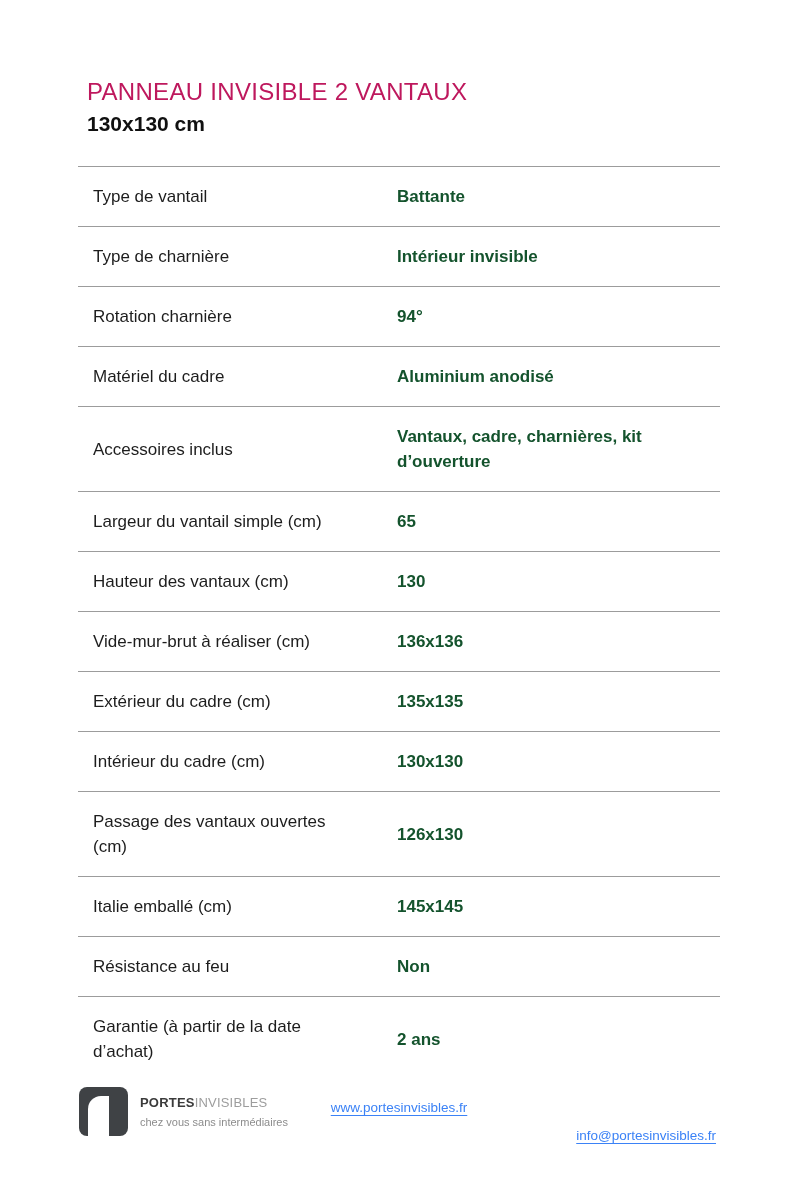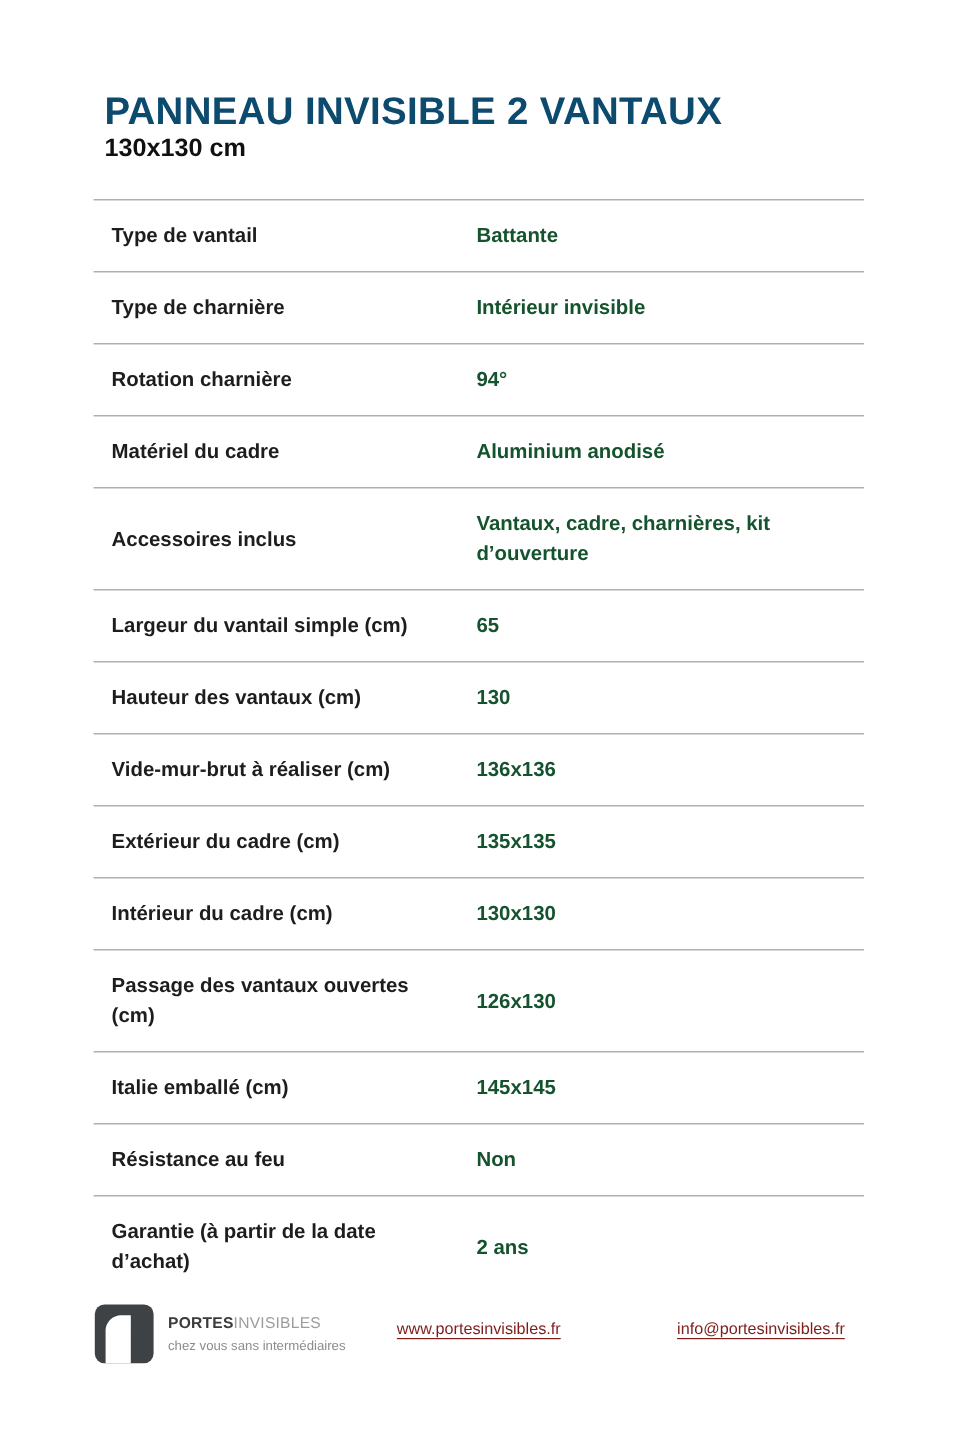--- a/index.html
+++ b/index.html
@@ -11,23 +11,23 @@
     color: #1d1d1d;
     overflow: hidden;
   }
   .page {
     width: 800px;
     height: 1200px;
     padding: 78px 80px 0 78px;
   }
   
   .page-title {
-    font-size: 32px;
-    font-weight: 700;
-    color: #0c4a6e;
+    font-size: 24px;
+    font-weight: 400;
+    color: #be185d;
     letter-spacing: 0.3px;
     padding-left: 9px;
     line-height: 28px;
   }
   .page-subtitle {
     font-size: 21px;
     font-weight: 700;
     color: #101010;
     padding-left: 9px;
     line-height: 26px;
@@ -43,21 +43,21 @@
     align-items: center;
     border-bottom: 1.5px solid #9c9c9c;
     padding: 17px 0 17px 15px;
   }
   .spec-row:last-child { border-bottom: none; }
   .spec-label {
     width: 304px;
     flex-shrink: 0;
     padding-right: 40px;
     font-size: 17px;
-    font-weight: 700;
+    font-weight: 400;
     color: #1d1d1d;
     line-height: 25px;
   }
   .spec-value {
     flex: 1;
     font-size: 17px;
     font-weight: 700;
     color: #14532d;
     line-height: 25px;
   }
@@ -105,27 +105,27 @@
   .logo-tagline {
     font-size: 11px;
     color: #8c8c8c;
     margin-top: 6px;
     white-space: nowrap;
   }
   .footer-link {
     position: absolute;
     top: 13px;
     font-size: 13.5px;
-    color: #7f1d1d;
+    color: #3b82f6;
     text-decoration: underline;
     text-underline-offset: 3px;
     white-space: nowrap;
   }
   .footer-link.website { left: 50%; transform: translateX(-50%); }
-  .footer-link.email { right: 16px; }
+  .footer-link.email { right: 4px; margin-top: 28px; }
 </style>
 </head>
 <body>
 
 <div class="page">
 
   <div>
     <div class="page-title">PANNEAU INVISIBLE 2 VANTAUX</div>
     <div class="page-subtitle">130x130 cm</div>
   </div>

